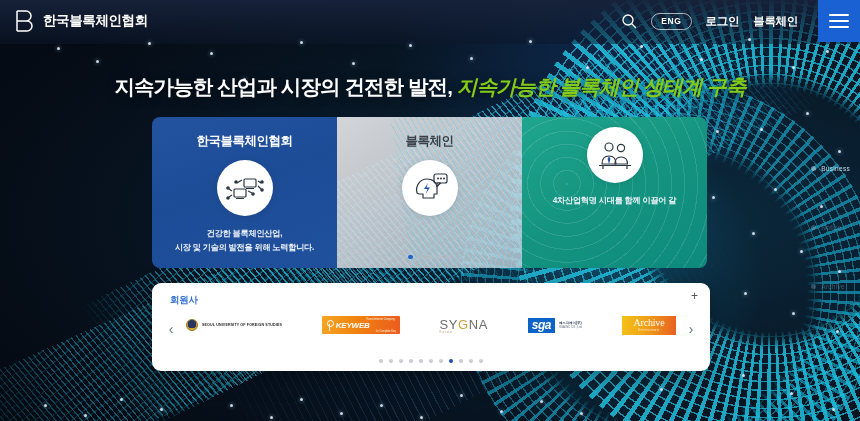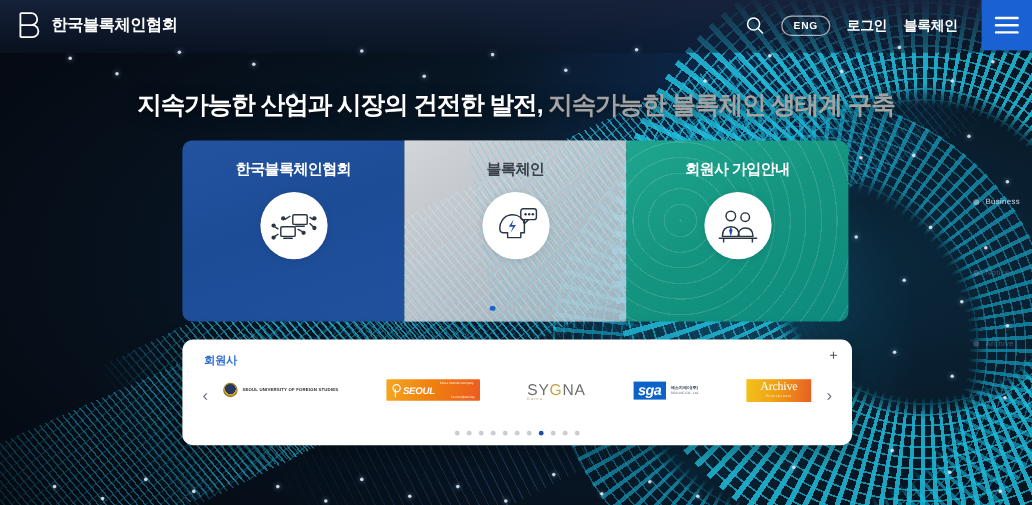--- a/index.html
+++ b/index.html
@@ -91,21 +91,21 @@
     padding:2px 9px 3px; color:#fff; font-size:8.5px; letter-spacing:.6px; font-weight:700; }
   .hdr-link { color:#fff; font-size:11.5px; font-weight:700; letter-spacing:-.3px; }
   .hamburger { width:42px; height:42px; background:#1a62d4; display:flex; flex-direction:column;
     align-items:center; justify-content:center; gap:4px; margin-left:6px; }
   .hamburger i { display:block; width:20px; height:2px; background:#fff; border-radius:1px; }
 
   
   .headline { position:absolute; top:73px; left:0; right:0; text-align:center; z-index:30;
     font-size:20.5px; font-weight:700; letter-spacing:-.9px; color:#fff;
     text-shadow:0 2px 10px rgba(0,0,0,.55); }
-  .headline .hl-blue { color:#a3a3a3; }
+  .headline .hl-blue { color:#84cc16;font-style:italic; }
 
   
   .cards { position:absolute; top:117px; left:152px; width:556px; height:151px;
     display:flex; z-index:30; }
   .card { width:185px; height:151px; position:relative; overflow:hidden;
     display:flex; flex-direction:column; align-items:center; }
   .card.c1 { background:linear-gradient(160deg,#23539f 0%,#1d4c97 45%,#20519c 100%);
              border-radius:8px 0 0 8px; }
   .card.c2 { background:linear-gradient(145deg, rgba(226,228,231,.93) 0%, rgba(206,211,217,.88) 55%, rgba(196,208,217,.80) 100%); }
   .card.c3 { background:linear-gradient(150deg,#1fa58f 0%,#149480 50%,#0d8a7d 100%);
@@ -324,20 +324,24 @@
         <g fill="#2a3642">
           <circle cx="11" cy="14" r="1.8"></circle>
             <circle cx="37" cy="14" r="1.8"></circle>
           <circle cx="37" cy="22" r="1.8"></circle>
             <circle cx="3" cy="20" r="1.8"></circle>
           <circle cx="3" cy="30" r="1.8"></circle>
             <circle cx="28" cy="26" r="1.8"></circle>
         </g>
       </svg>
     </div>
+    <div class="card-desc">
+      <div>건강한 블록체인산업,</div>
+      <div>시장 및 기술의 발전을 위해 노력합니다.</div>
+    </div>
   </div>
 
   <div class="card c2">
     <div class="card-title">블록체인</div>
     <div class="card-icon">
       <svg width="40" height="40" viewBox="0 0 40 40">
         <path d="M7 25 C5 18 10 11 17 11 C22 11 26 14 27 19 L27 26 L24 26 L24 30 L13 30 L13 26 L9 26 Z" fill="none" stroke="#2a3642" stroke-width="1.2" stroke-linejoin="round"></path>
         <path d="M18 15 L14 21 L17.5 21 L15.5 26 L20 19.5 L16.5 19.5 Z" fill="#1f4fa8"></path>
         <rect x="24" y="6" width="13" height="9" rx="2" fill="none" stroke="#2a3642" stroke-width="1.2"></rect>
         <path d="M27 15 L27 18.5 L30.5 15 Z" fill="#fff" stroke="#2a3642" stroke-width="1.2" stroke-linejoin="round"></path>
@@ -351,36 +355,36 @@
     <div class="card-dots" id="card-dots">
         <span class="on" style="background: rgb(31, 99, 201);"></span>
         <span></span>
         <span></span>
         <span></span>
         <span></span>
       </div>
   </div>
 
   <div class="card c3">
-    <div class="card-title">회원사 가입안내</div>
     <div class="card-icon">
       <svg width="40" height="40" viewBox="0 0 40 40">
         <g fill="none" stroke="#2a3642" stroke-width="1.2" stroke-linejoin="round">
           <circle cx="14" cy="12" r="4"></circle>
           <path d="M7 29 C7 23 10 21 14 21 C18 21 21 23 21 29 Z"></path>
           <circle cx="26" cy="13" r="3.6"></circle>
           <path d="M20 29 C20 24 23 22 26 22 C29.5 22 32.5 24 32.5 29 Z"></path>
           <line x1="4" y1="30.5" x2="36" y2="30.5"></line>
           <line x1="8" y1="30.5" x2="8" y2="34"></line>
           <line x1="32" y1="30.5" x2="32" y2="34"></line>
         </g>
         <path d="M14 21 L12.6 24 L14 29 L15.4 24 Z" fill="#1f4fa8"></path>
       </svg>
     </div>
     <div class="card-desc">
+      <div>4차산업혁명 시대를 함께 이끌어 갈</div>
     </div>
   </div>
 </div>
 
 <div class="members">
   <div class="members-label">회원사</div>
   <div class="plus-btn">+</div>
   <div class="nav-arrow left">‹</div>
   <div class="nav-arrow right">›</div>
 
@@ -388,21 +392,21 @@
     <div class="logo-cell">
       <span class="lg-sufs">
         <span class="seal"></span>
         <span class="txt">SEOUL UNIVERSITY OF FOREIGN STUDIES</span>
       </span>
     </div>
 
     <div class="logo-cell">
       <span class="lg-keyweb">
         <span class="key"></span>
-        <span class="kw">SEOUL</span>
+        <span class="kw">KEYWEB</span>
         <span class="top">Korea Internet Company</span>
         <span class="sub">Le Complete Key</span>
       </span>
     </div>
 
     <div class="logo-cell">
       <span class="lg-sygna">
         <span class="main">SY<b>G</b>NA</span>
         <span class="sub">Korea</span>
       </span>

